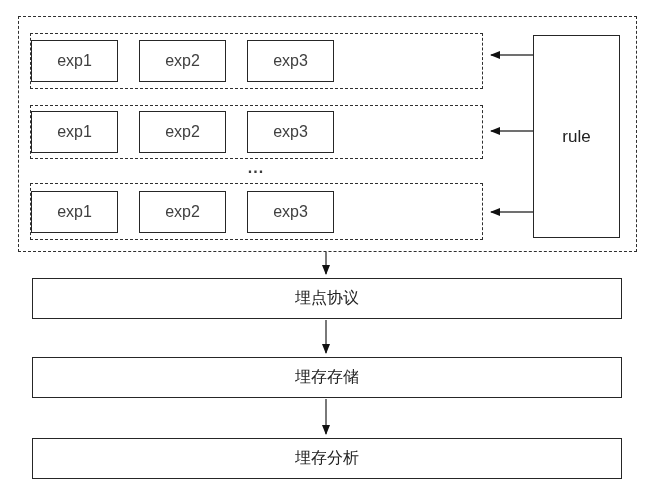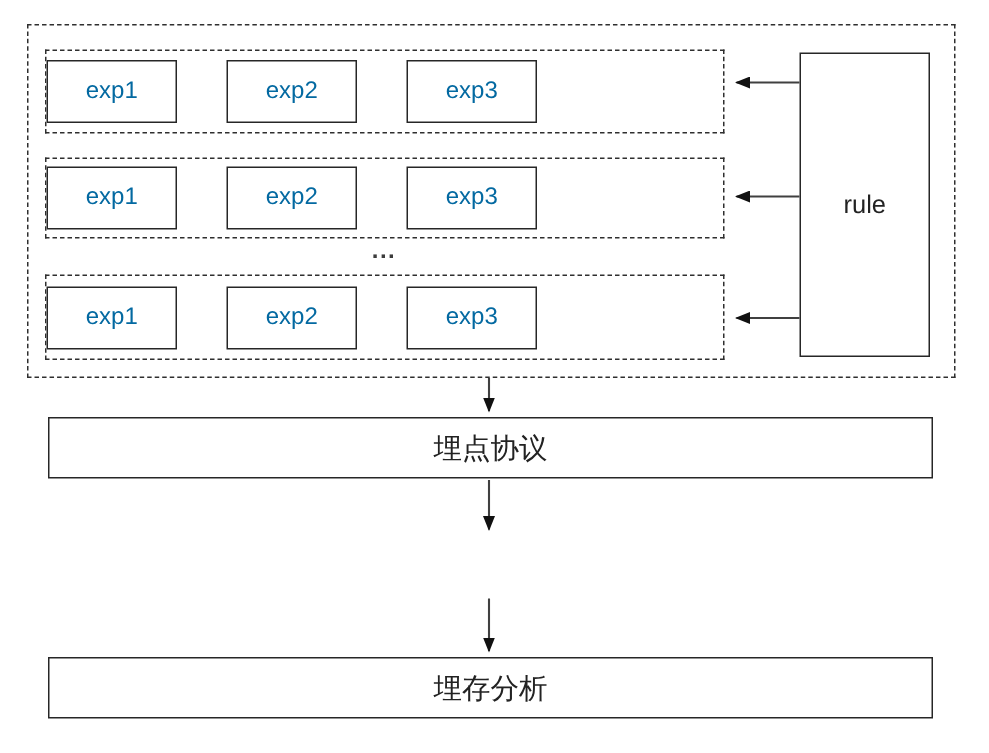--- a/index.html
+++ b/index.html
@@ -47,23 +47,23 @@
   }
   .exp-box {
     width: 87px;
     height: 42px;
     border: 1.5px solid #262626;
     box-sizing: border-box;
     display: flex;
     align-items: center;
     justify-content: center;
     font-size: 16px;
-    color: #0369a1;
+    color: #404040;
     background: #ffffff;
-    margin-right: 33px;
+    margin-right: 21px;
     flex: 0 0 87px;
   }
   .ellipsis {
     position: absolute;
     left: 236px;
     top: 159px;
     width: 40px;
     text-align: center;
     font-size: 16px;
     font-weight: bold;
@@ -88,21 +88,21 @@
   .pipe-box {
     position: absolute;
     left: 32px;
     width: 590px;
     height: 41px;
     border: 1.5px solid #262626;
     box-sizing: border-box;
     display: flex;
     align-items: center;
     justify-content: center;
-    font-size: 19px;
+    font-size: 16px;
     color: #222222;
     background: #ffffff;
   }
   .pipe-1 { top: 278px; }
   .pipe-2 { top: 357px; }
   .pipe-3 { top: 438px; }
   svg.arrow-layer {
     position: absolute;
     left: 0;
     top: 0;
@@ -134,20 +134,21 @@
 
   <div class="layer-row layer-3">
     <div class="exp-box">exp1</div>
     <div class="exp-box">exp2</div>
     <div class="exp-box">exp3</div>
   </div>
 
   <div class="rule-box">rule</div>
 
   <div class="pipe-box pipe-1">埋点协议</div>
+  <div class="pipe-box pipe-2">埋存存储</div>
   <div class="pipe-box pipe-3">埋存分析</div>
 
   <svg class="arrow-layer" viewBox="0 0 659 502" xmlns="http://www.w3.org/2000/svg">
     <defs>
       <marker id="ah" markerWidth="10" markerHeight="8" refX="9" refY="4" orient="auto" markerUnits="userSpaceOnUse">
         <path d="M0,0 L10,4 L0,8 z" fill="#111111"></path>
       </marker>
     </defs>
     <line x1="533" y1="55" x2="491" y2="55" stroke="#404040" stroke-width="1.4" marker-end="url(#ah)"></line>
     <line x1="533" y1="131" x2="491" y2="131" stroke="#404040" stroke-width="1.4" marker-end="url(#ah)"></line>

